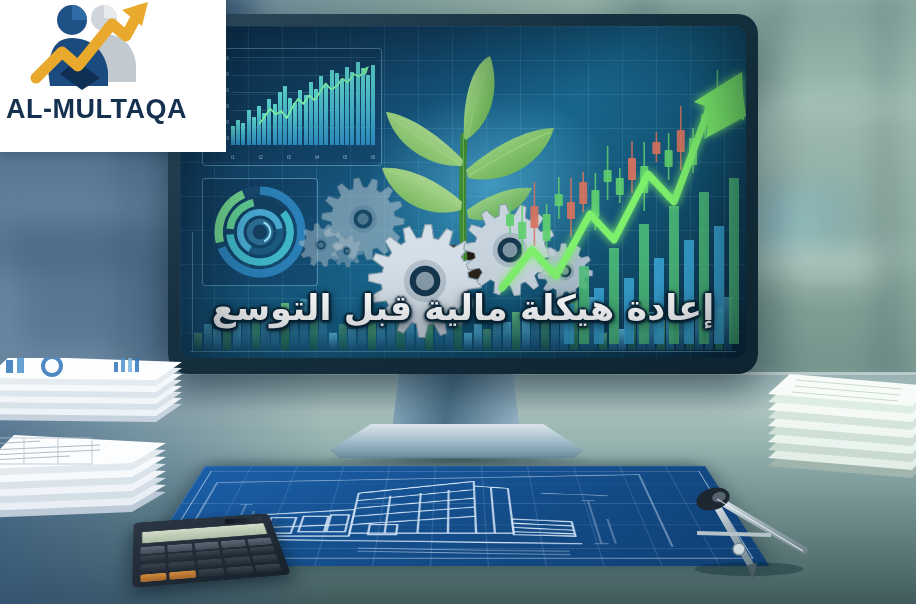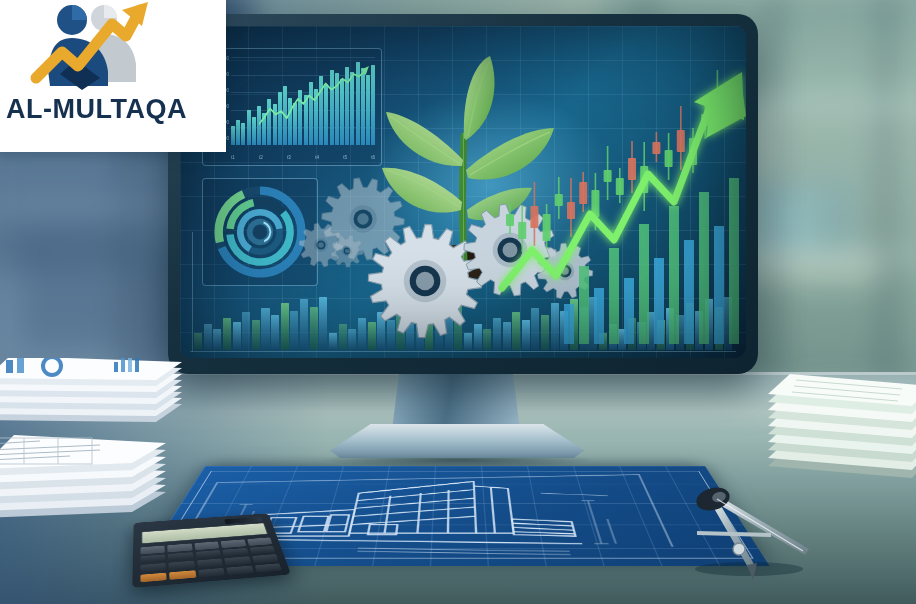--- a/index.html
+++ b/index.html
@@ -581,20 +581,21 @@
               </filter>
             </defs>
             <g filter="url(#glowA)">
               <polyline points="4,244 34,206 58,232 92,170 116,196 150,130 176,158 212,62" fill="none" stroke="#7ef06c" stroke-width="7" stroke-linejoin="round" stroke-linecap="round"></polyline>
               <polygon points="242,30 200,56 214,62 208,94 248,72" fill="#7ef06c"></polygon>
               <polygon points="244,28 196,58 246,76" fill="#7ef06c"></polygon>
             </g>
           </svg>
         </div>
 
+        <div class="headline">إعادة هيكلة مالية قبل التوسع</div>
 
         <div class="scr-vign"></div>
       </div>
     </div>
   </div>
 
   <div class="stackL1">
     <svg viewBox="0 0 196 72" width="196" height="72">
       <g>
         <polygon points="0,62 170,64 196,46 24,40" fill="#c6d3de"></polygon>

